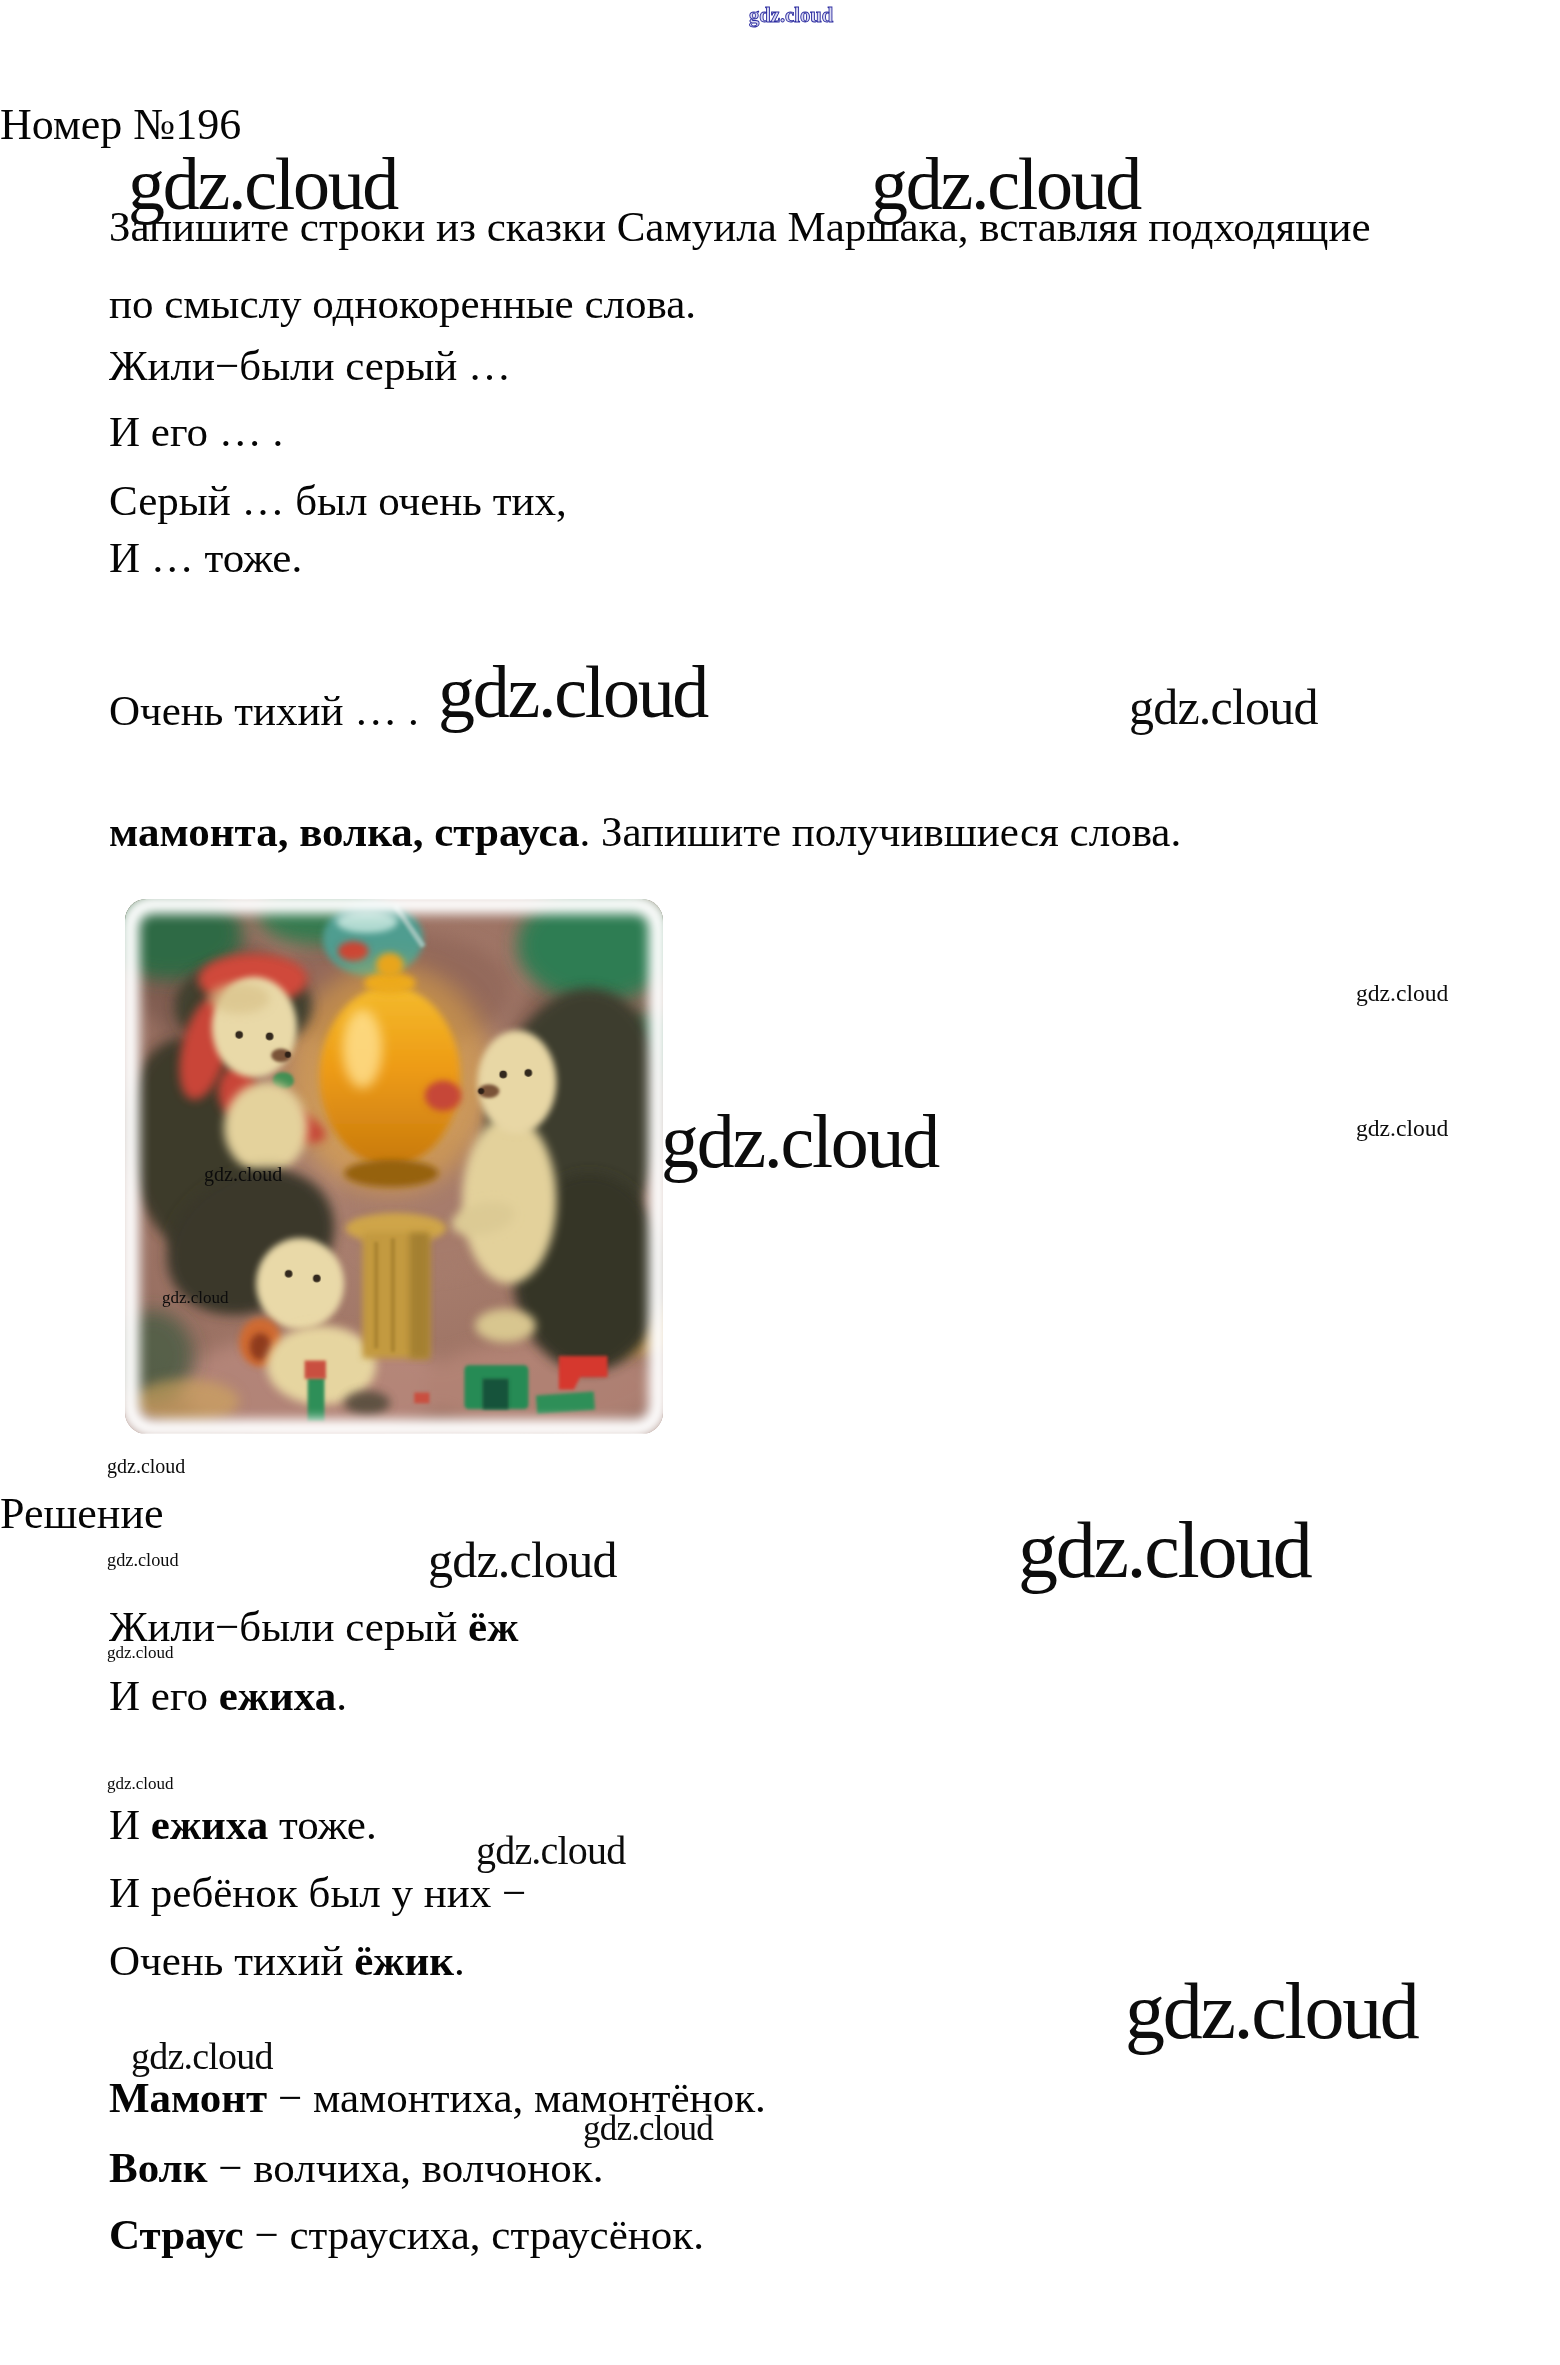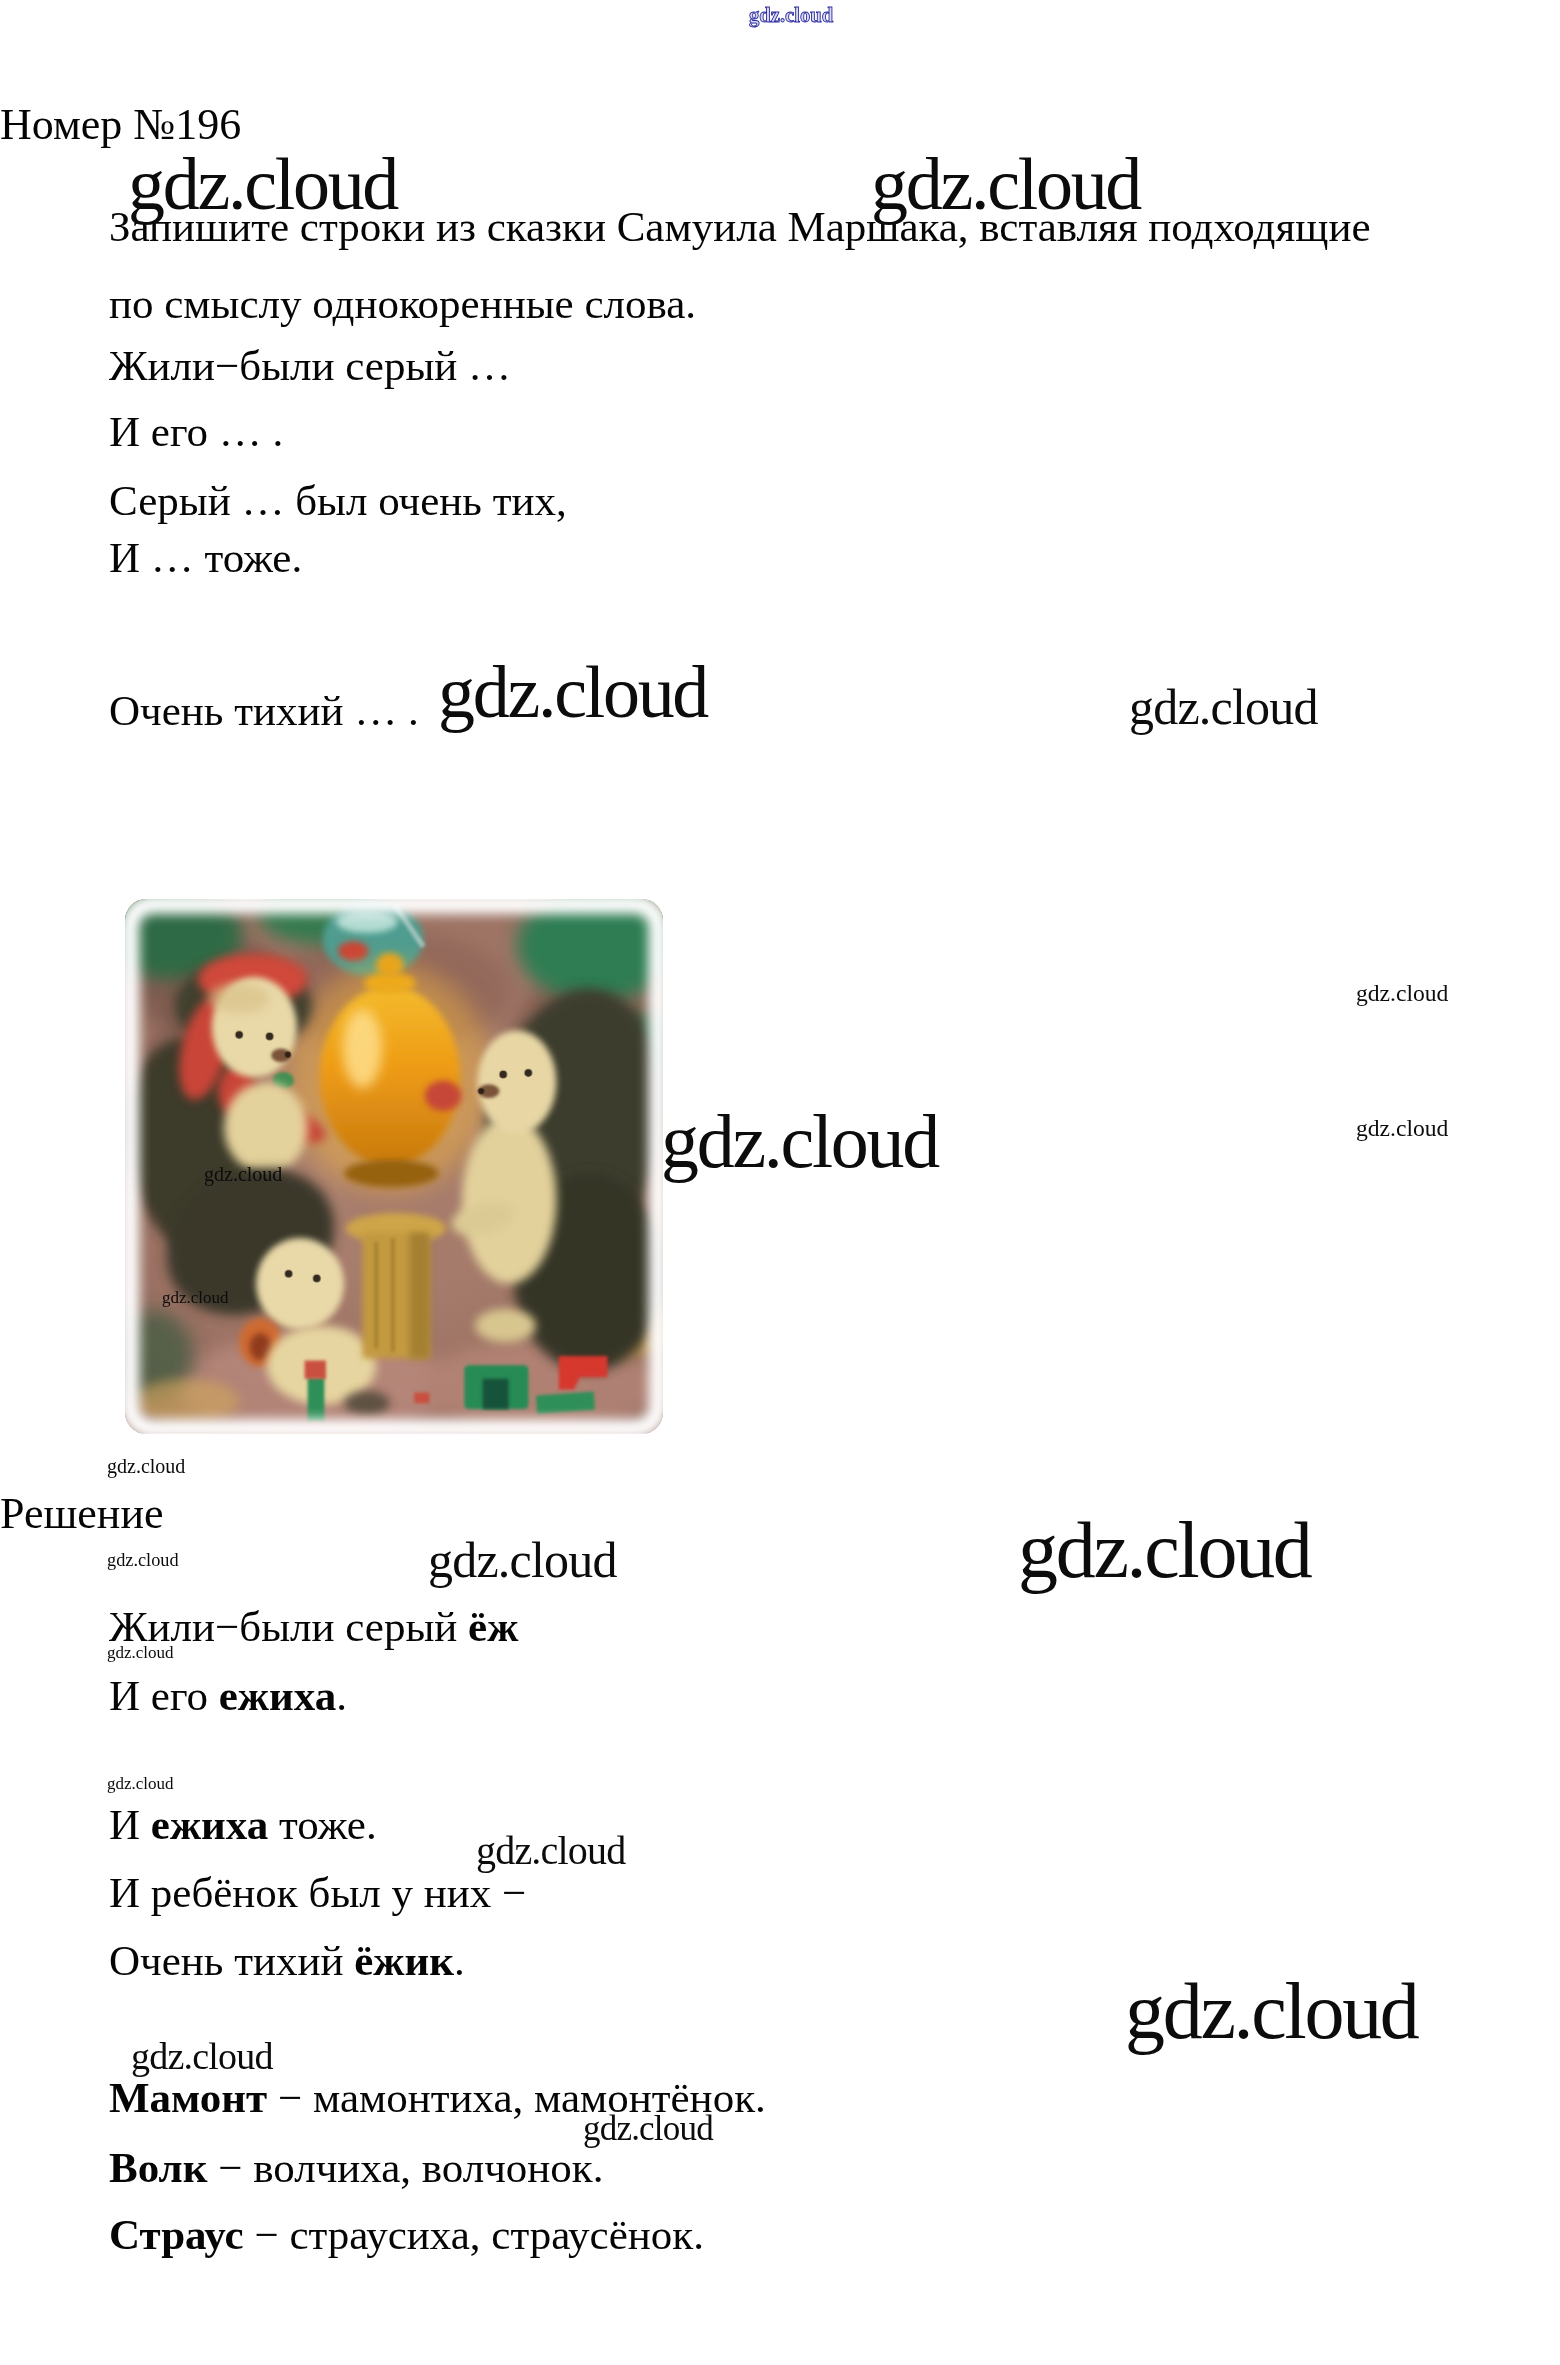--- a/index.html
+++ b/index.html
@@ -45,20 +45,21 @@
 
   <div class="line" style="top:200px">Запишите строки из сказки Самуила Маршака, вставляя подходящие</div>
   <div class="line" style="top:277px">по смыслу однокоренные слова.</div>
 
   <div class="line" style="top:339px">Жили−были серый …</div>
   <div class="line" style="top:405px">И его … .</div>
   <div class="line" style="top:474px">Серый … был очень тих,</div>
   <div class="line" style="top:531px">И … тоже.</div>
   <div class="line" style="top:684px">Очень тихий … .</div>
 
+  <div class="line" style="top:805px"><b>мамонта, волка, страуса</b><span>. Запишите получившиеся слова.</span></div>
 
   <div class="illustration">
     <svg viewBox="0 0 707 702" xmlns="http://www.w3.org/2000/svg">
       <defs>
         <radialGradient id="bg" cx="50%" cy="45%" r="80%">
           <stop offset="0" stop-color="#b28877"></stop>
           <stop offset="0.55" stop-color="#9e7465"></stop>
           <stop offset="1" stop-color="#8a665c"></stop>
         </radialGradient>
         <linearGradient id="sam" x1="0" y1="0" x2="0" y2="1">

